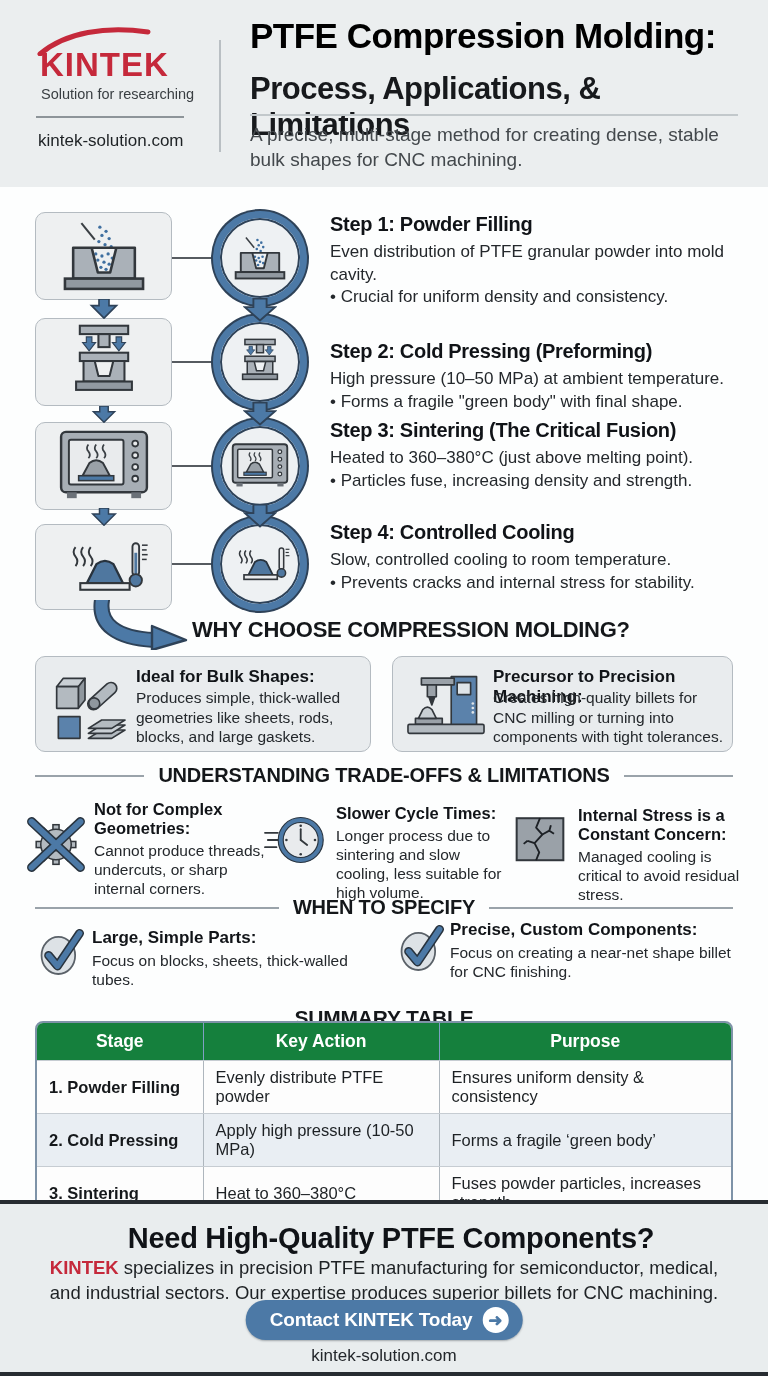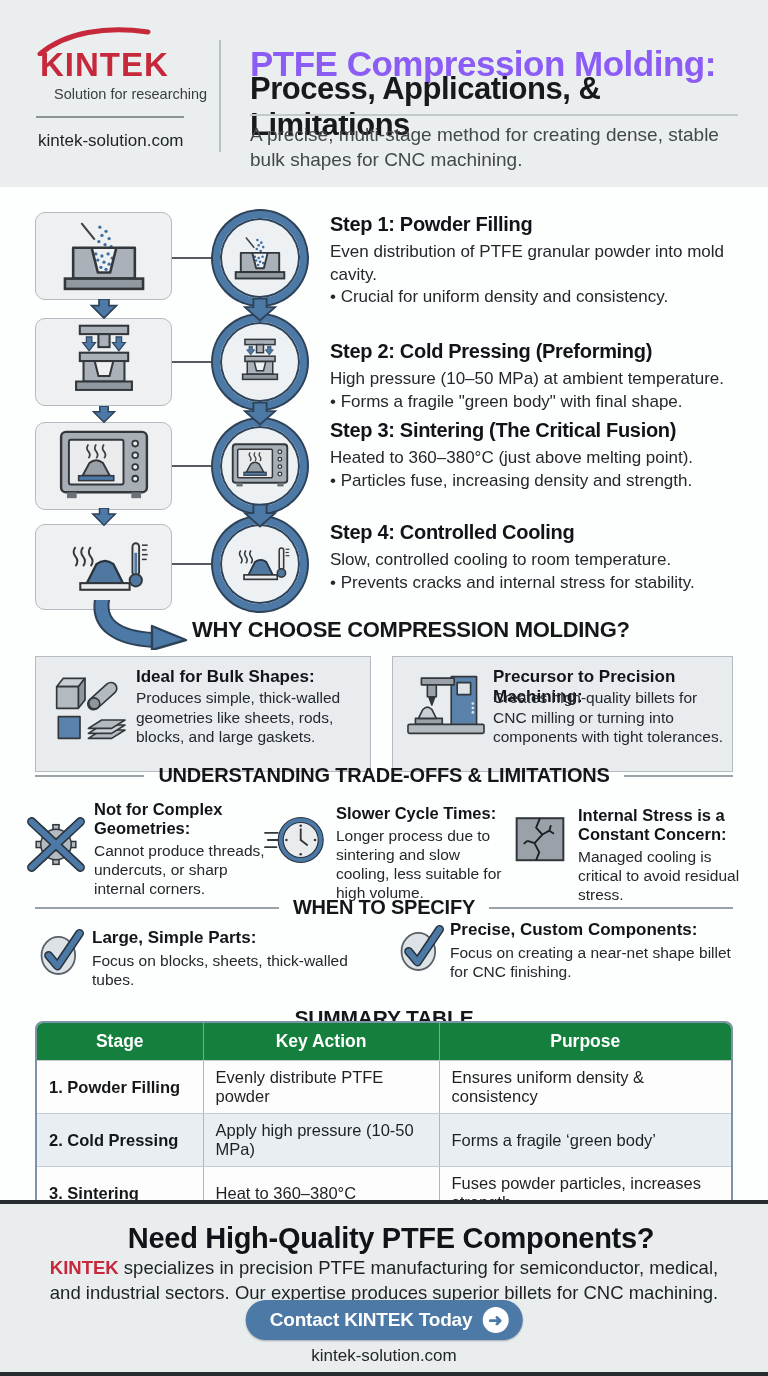--- a/index.html
+++ b/index.html
@@ -7,41 +7,41 @@
   #page{
     position:relative;width:768px;height:1376px;margin:0 auto;
     background:#fdfefe;font-family:"Liberation Sans",sans-serif;
     overflow:hidden;
   }
   .abs{position:absolute;}
   
   #header{position:absolute;left:0;top:0;width:768px;height:187px;background:#ebeeef;}
   .edge{position:absolute;left:0;width:768px;background:#272c31;}
   #logo-word{position:absolute;left:40px;top:46px;font-size:33px;font-weight:800;color:#c5293b;letter-spacing:1px;}
-  #logo-tag{position:absolute;left:54px;top:86px;font-size:14.5px;color:#393e42;}
+  #logo-tag{position:absolute;left:41px;top:86px;font-size:14.5px;color:#393e42;}
   #logo-rule{position:absolute;left:36px;top:116px;width:148px;height:2px;background:#8d9499;}
   #logo-site{position:absolute;left:38px;top:131px;font-size:17px;color:#1e2225;font-weight:500;}
   #head-vline{position:absolute;left:219px;top:40px;width:2px;height:112px;background:#b9bfc3;}
-  #title1{position:absolute;left:250px;top:44px;font-size:35px;font-weight:800;color:#8b5cf6;letter-spacing:-0.5px;}
+  #title1{position:absolute;left:250px;top:16px;font-size:35px;font-weight:800;color:#000000;letter-spacing:-0.5px;}
   #title2{position:absolute;left:250px;top:71px;font-size:31px;font-weight:800;color:#17191c;letter-spacing:-0.5px;}
   #title-rule{position:absolute;left:250px;top:114px;width:488px;height:2px;background:#c2c8cb;}
   #subtitle{position:absolute;left:250px;top:123px;width:478px;font-size:19px;line-height:1.3;color:#43484c;}
   
   .flow-card{position:absolute;left:35px;width:137px;background:#eef0f1;border:1.5px solid #b4bbc1;border-radius:10px;display:flex;align-items:center;justify-content:center;}
   .circle{position:absolute;left:213px;width:94px;height:94px;border-radius:50%;background:#eef1f3;border:7px solid #4c79a6;box-shadow:0 0 0 2px #2e4258, inset 0 0 0 2px #2e4258;display:flex;align-items:center;justify-content:center;}
   .connector{position:absolute;height:2px;background:#565b60;}
   .step-text{position:absolute;left:330px;width:420px;}
   .step-title{font-size:20px;font-weight:700;color:#101317;letter-spacing:-0.3px;}
   .step-desc{font-size:17px;color:#24282c;line-height:1.33;margin-top:5px;}
   
   .sec-head{position:absolute;left:35px;width:698px;display:flex;align-items:center;gap:14px;}
   .sec-head .line{flex:1;height:2px;background:#9aa3aa;}
   .sec-head .txt{font-size:20px;font-weight:800;color:#14171a;letter-spacing:-0.2px;white-space:nowrap;}
   #why-heading{position:absolute;left:192px;top:617px;font-size:22px;font-weight:800;color:#14171a;letter-spacing:-0.3px;}
-  .why-card{position:absolute;top:656px;height:116px;background:#e9ecee;border:1.5px solid #b4bbc1;border-radius:0;}
+  .why-card{position:absolute;top:656px;height:96px;background:#e9ecee;border:1.5px solid #b4bbc1;border-radius:10px;}
   .why-title{position:absolute;left:100px;top:10px;font-size:17px;font-weight:700;color:#111418;}
   .why-desc{position:absolute;left:100px;top:31px;font-size:15.5px;line-height:1.26;color:#24282c;}
   .to-item-title{font-size:16.5px;font-weight:700;color:#111418;line-height:1.15;}
   .to-item-desc{font-size:15.5px;color:#24282c;line-height:1.23;margin-top:3px;}
   
   #sum-table{position:absolute;left:35px;top:1021px;width:698px;border:2px solid #7e93a8;border-radius:8px;overflow:hidden;background:#fdfdfd;}
   .trow{display:grid;grid-template-columns:24% 34% 42%;}
   .trow.head{background:#15803d;}
   .trow.head .cell{color:#fff;font-weight:700;font-size:17.5px;justify-content:center;padding:8px 6px;border-right:1.5px solid #7fa0c4;}
   .cell{display:flex;align-items:center;padding:7px 12px;font-size:16.5px;color:#1d2124;border-right:1.5px solid #aeb6bd;}

